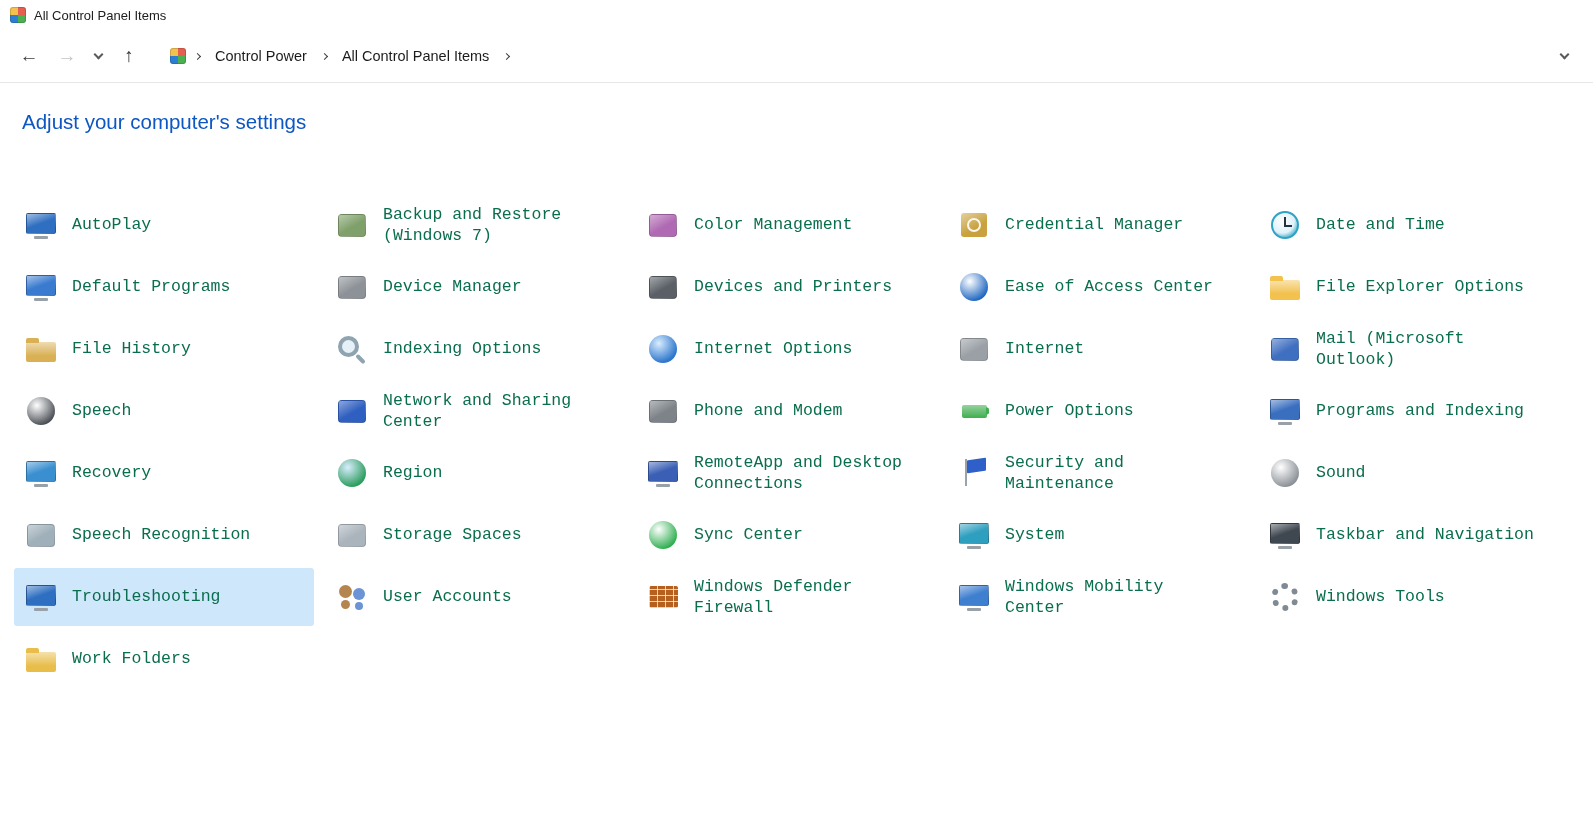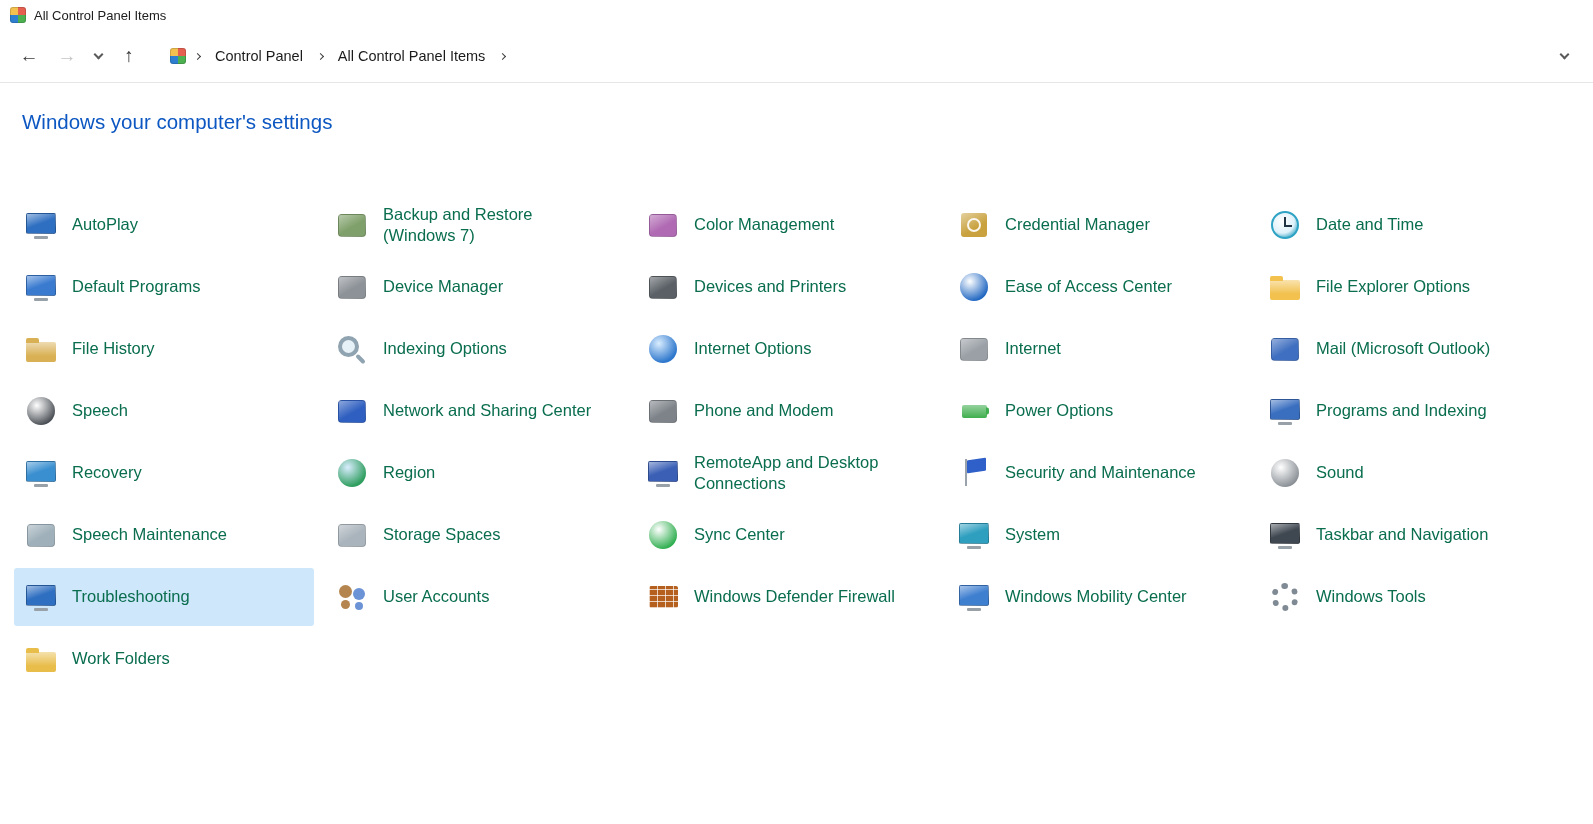--- a/index.html
+++ b/index.html
@@ -28,21 +28,21 @@
   .addressbar { flex:1; display:flex; align-items:center; gap:7px; height:36px;
     margin-left:14px; padding:0 8px; font-size:14.5px; color:#1b1b1b; border-radius:4px; }
   .crumb { padding:5px 6px; cursor:pointer; border-radius:3px; white-space:nowrap; }
   .addr-drop { width:34px; height:34px; display:flex; align-items:center; justify-content:center;
     background:none; border:none; cursor:pointer; border-radius:4px; }
 
   
   .heading { margin:27px 0 0 22px; font-size:20.5px; font-weight:400; color:var(--heading,#0d57c2); }
 
   .items-grid { margin:62px 0 0 14px; display:grid;
-    grid-template-columns:repeat(5, 300px); column-gap:11px; grid-auto-rows:62px; }
+    grid-template-columns:repeat(5, 300px); column-gap:11px; grid-auto-rows:62px;font-family:Liberation Mono, monospace; }
   .cp-item { display:flex; align-items:center; gap:14px; padding:0 10px; height:58px;
     border-radius:3px; cursor:pointer; }
   .cp-item.selected { background:var(--selected,#cfe7fb); }
   .label { font-size:16.5px; line-height:1.28; max-width:220px; color:var(--link,#096d4e); }
 
   
   .icon { width:34px; height:34px; flex:0 0 34px; position:relative;
     display:flex; align-items:center; justify-content:center; }
   .shp { display:block; }
 
@@ -124,33 +124,33 @@
     <button class="nav-btn">←</button>
     <button class="nav-btn disabled">→</button>
     <button class="nav-btn small">
         <span class="chev down"></span>
       </button>
     <button class="nav-btn">↑</button>
 
     <div class="addressbar">
       <span class="app-icon"></span>
       <span class="chev sep"></span>
-      <span class="crumb">Control Panel</span>
+      <span class="crumb">Control Power</span>
       <span class="chev sep"></span>
       <span class="crumb">All Control Panel Items</span>
       <span class="chev sep"></span>
     </div>
 
     <button class="addr-drop">
         <span class="chev down"></span>
       </button>
   </div>
 
   <div class="content">
-    <h1 class="heading">Windows your computer's settings</h1>
+    <h1 class="heading">Adjust your computer's settings</h1>
     <div class="items-grid">
         <div class="cp-item">
     <span class="icon k-monitor" style="--c: #2f6fc1;">
             <i class="shp"></i>
           </span>
     <a class="label">AutoPlay</a>
   </div>
         <div class="cp-item">
     <span class="icon k-box" style="--c: #7fa06a;">
             <i class="shp"></i>
@@ -292,21 +292,21 @@
         <div class="cp-item">
     <span class="icon k-circle" style="--c: #8a9096;">
             <i class="shp"></i>
           </span>
     <a class="label">Sound</a>
   </div>
         <div class="cp-item">
     <span class="icon k-box" style="--c: #9fb0ba;">
             <i class="shp"></i>
           </span>
-    <a class="label">Speech Maintenance</a>
+    <a class="label">Speech Recognition</a>
   </div>
         <div class="cp-item">
     <span class="icon k-box" style="--c: #aab4bc;">
             <i class="shp"></i>
           </span>
     <a class="label">Storage Spaces</a>
   </div>
         <div class="cp-item">
     <span class="icon k-circle" style="--c: #2fae4f;">
             <i class="shp"></i>

